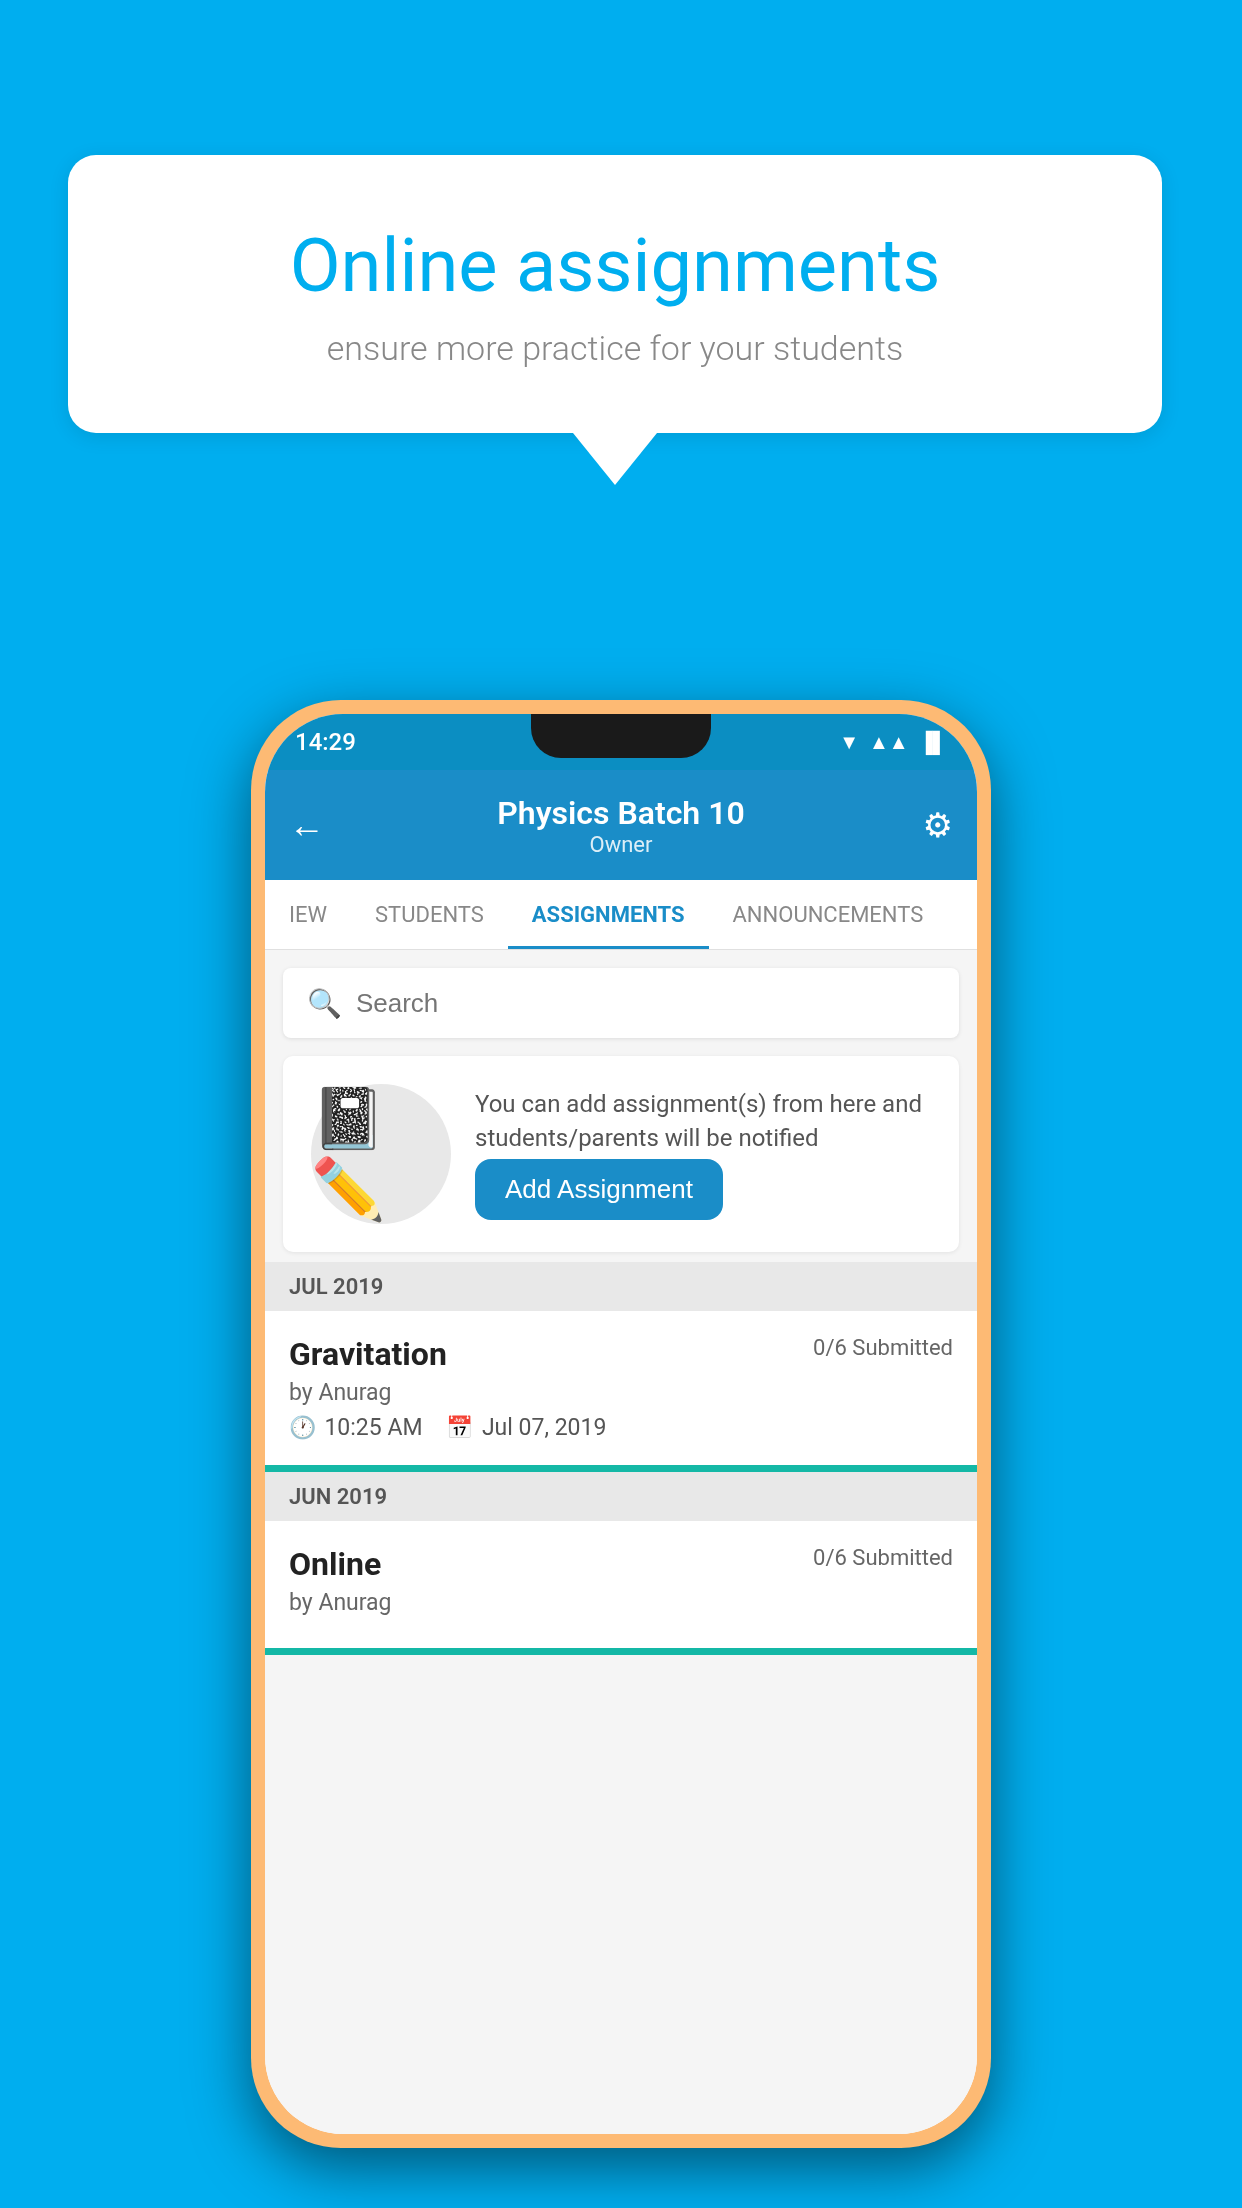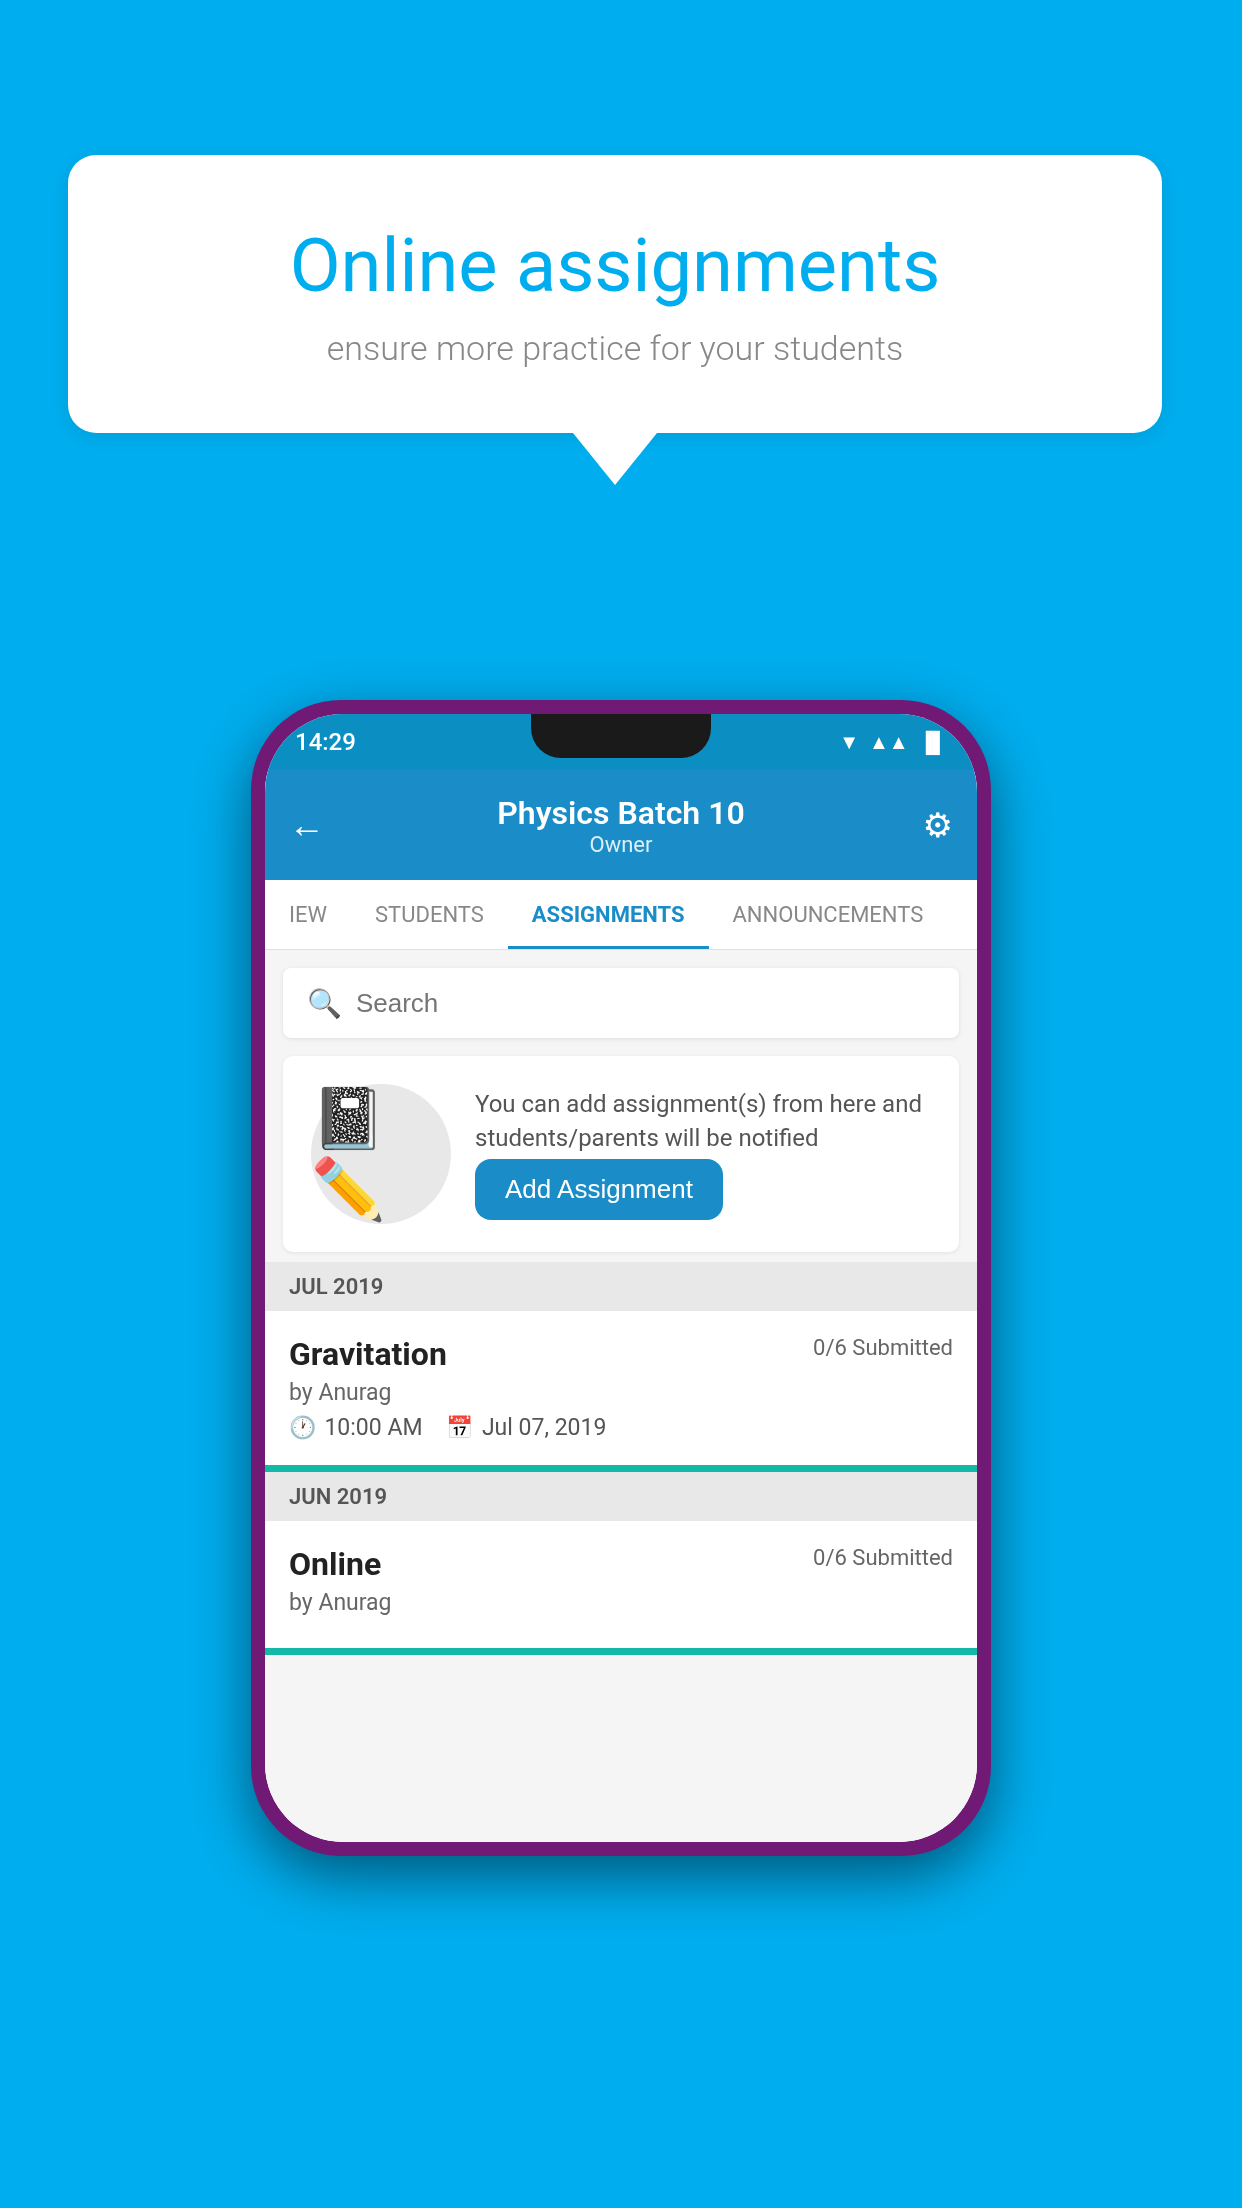--- a/index.html
+++ b/index.html
@@ -51,22 +51,22 @@
       margin-top: 0px;
     }
 
     
     .phone-frame {
       position: absolute;
       top: 700px;
       left: 50%;
       transform: translateX(-50%);
       width: 740px;
-      height: 1156px;
-      background: #701a75;
+      height: 1448px;
+      background: #fdba74;
       border-radius: 90px;
       box-shadow: 0 20px 60px rgba(0,0,0,0.5);
       overflow: hidden;
     }
 
     
     .phone-screen {
       position: absolute;
       top: 14px;
       left: 14px;
@@ -394,21 +394,21 @@
 
         <div class="assignment-item">
           <div class="assignment-top">
             <span class="assignment-name">Gravitation</span>
             <span class="assignment-submitted">0/6 Submitted</span>
           </div>
           <div class="assignment-author">by Anurag</div>
           <div class="assignment-meta">
             <div class="meta-item">
               <span class="meta-icon">🕐</span>
-              <span>10:00 AM</span>
+              <span>10:25 AM</span>
             </div>
             <div class="meta-item">
               <span class="meta-icon">📅</span>
               <span>Jul 07, 2019</span>
             </div>
           </div>
         </div>
 
         <div class="section-header">JUN 2019</div>
 

